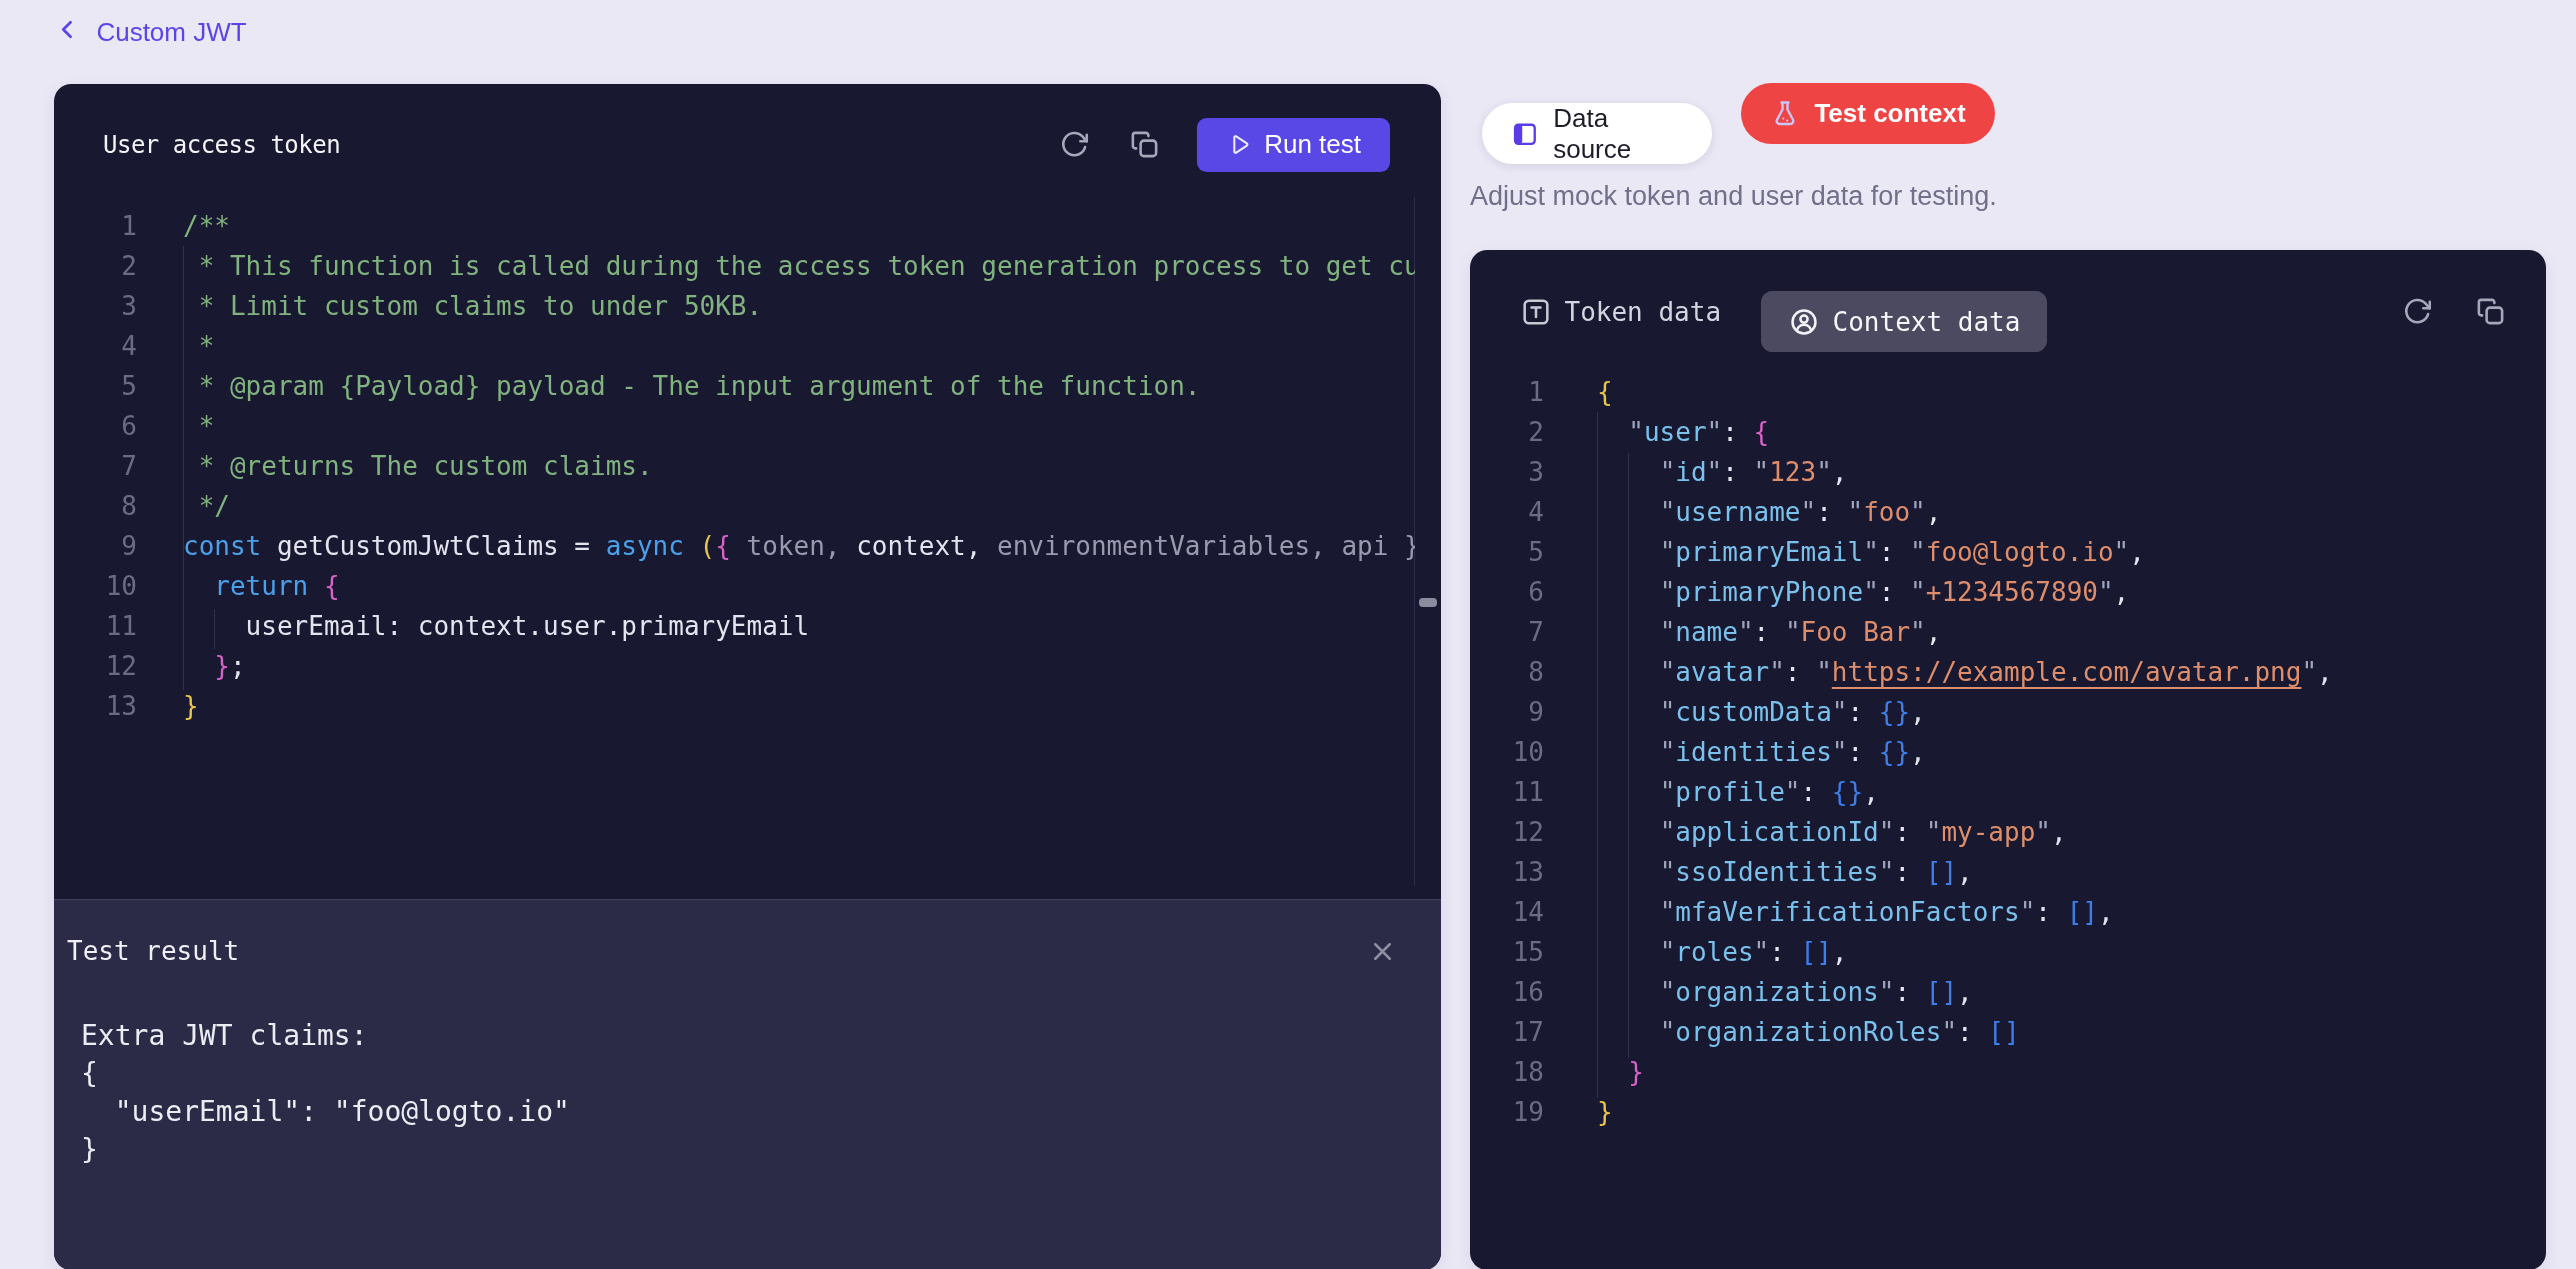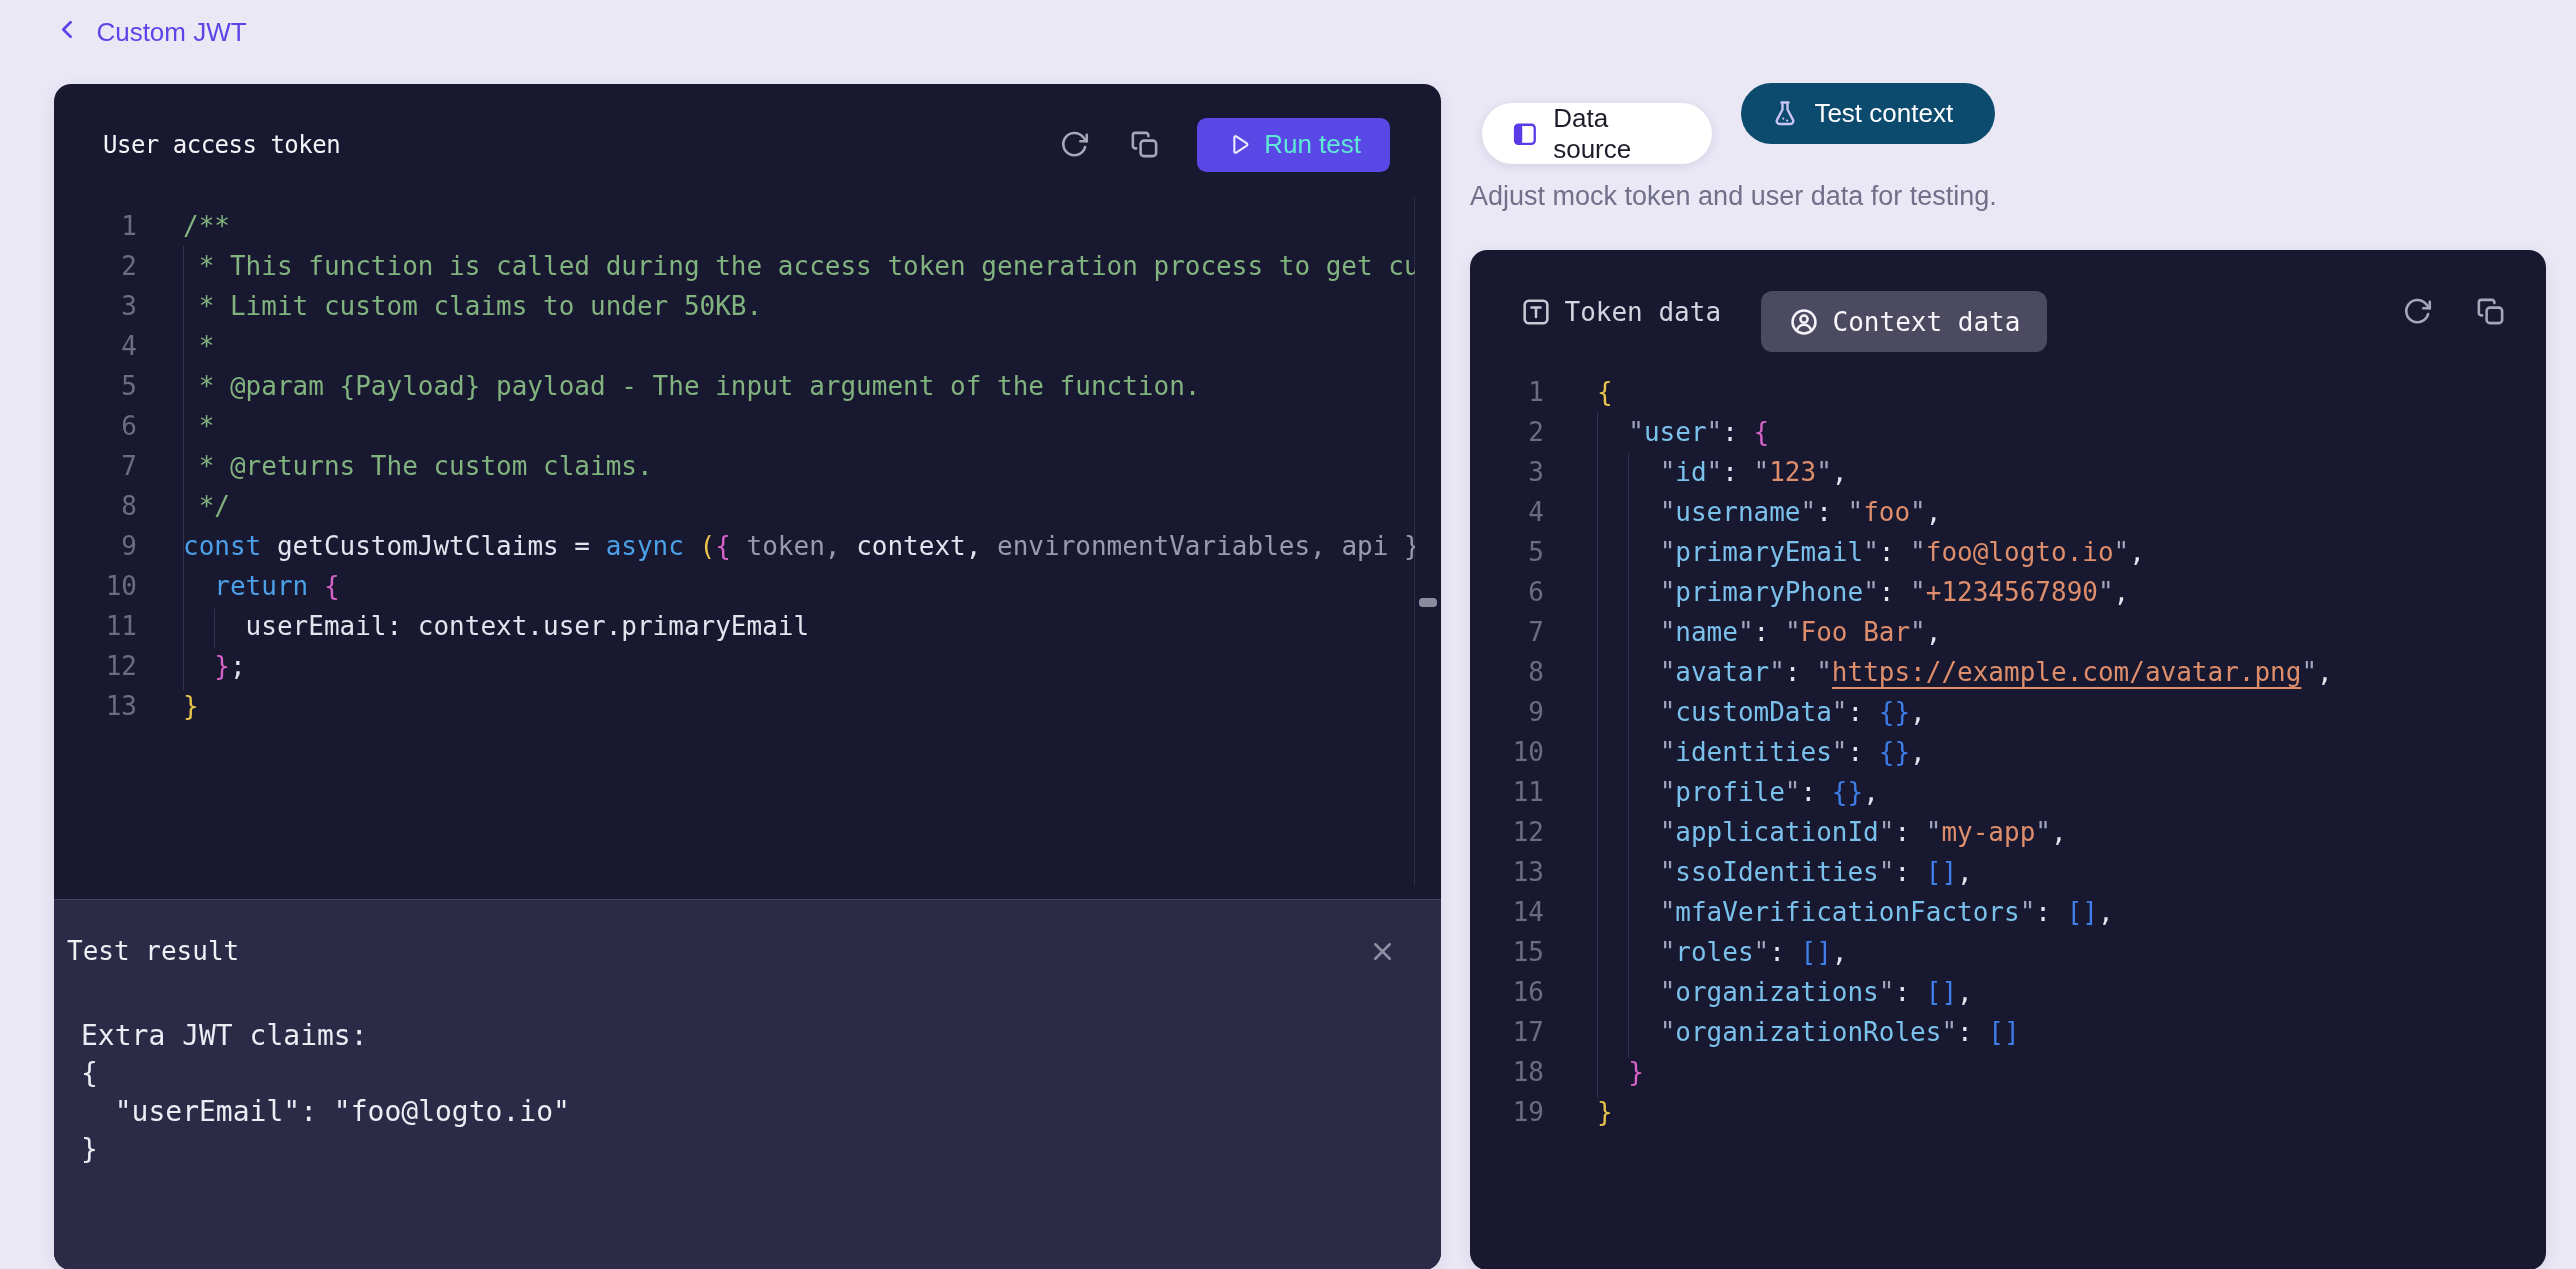--- a/index.html
+++ b/index.html
@@ -34,21 +34,21 @@
     font-family:"DejaVu Sans Mono", monospace; font-size:24px;
     color:#F4F4F8; letter-spacing:-0.5px; flex:1;
   }
   .icon-btn {
     width:35px; height:35px; display:flex; align-items:center; justify-content:center;
     cursor:pointer; color:#A7A7BA;
   }
   .hdr-icons { display:flex; align-items:center; gap:35px; }
   .run-btn {
     margin-left:35px; height:54px; padding:0 29px; border-radius:9.6px;
-    background:#5A48E6; color:#5eead4; font-size:26px; font-weight:500;
+    background:#5A48E6; color:#ffffff; font-size:26px; font-weight:500;
     display:flex; align-items:center; gap:13.4px; border:none; cursor:pointer;
     font-family:"Liberation Sans", sans-serif;
     justify-content:space-between;
   }
 
   
   .code {
     position:absolute; left:0; top:122px; right:26px;
     font-family:"DejaVu Sans Mono", monospace; font-size:26px;
     overflow:hidden;
@@ -106,21 +106,21 @@
     position:absolute; top:83px; height:61px; border-radius:31px;
     display:flex; align-items:center; gap:14.4px; padding:0 29px;
     font-size:26px; font-weight:500; cursor:pointer;
   }
   .pill-data-source {
     left:1482px; width:230px; background:#FFFFFF; color:#1D1C2A;
     box-shadow:0 1.9px 9.6px rgba(40,30,90,.12);
     margin-top:20px;
   }
   .pill-test-context {
-    left:1741px; width:254px; background:#0c4a6e; color:#FFFFFF;
+    left:1741px; width:254px; background:#ef4444; color:#FFFFFF;font-weight:bold;
   }
 
   
   .rp-header {
     position:absolute; top:0; left:0; right:0; height:119px;
     display:flex; align-items:center; padding:4px 38px 0 50px;
   }
   .tab {
     display:flex; align-items:center; gap:12.5px; cursor:pointer;
     font-family:"DejaVu Sans Mono", monospace; font-size:26px;

